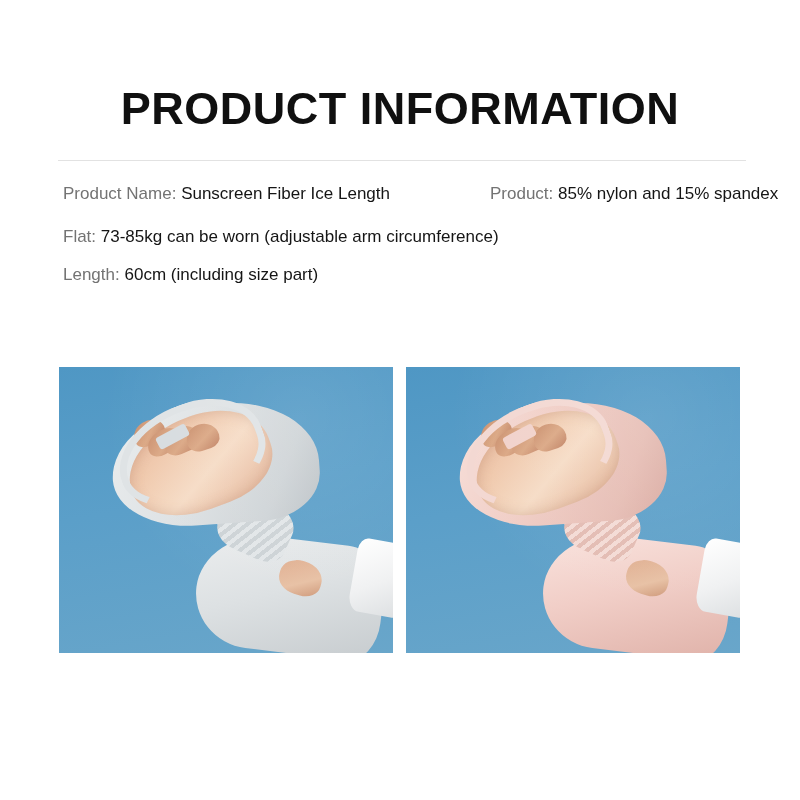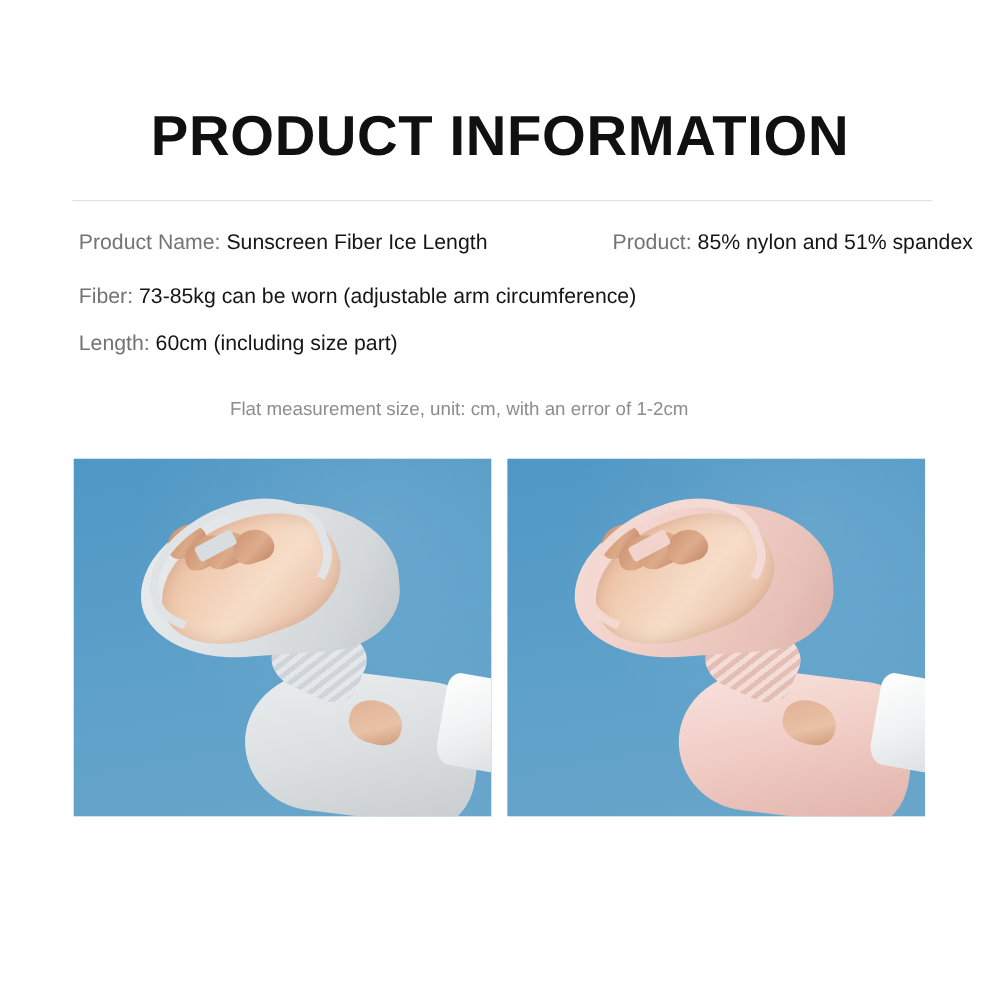--- a/index.html
+++ b/index.html
@@ -253,34 +253,33 @@
 
   <div class="divider"></div>
 
   <div class="spec-row row1">
     <span class="spec-label">Product Name:</span>
     <span class="spec-value">Sunscreen Fiber Ice Length</span>
   </div>
 
   <div class="spec-right">
     <span class="spec-label">Product:</span>
-    <span class="spec-value">85% nylon and 51% spandex</span>
+    <span class="spec-value">85% nylon and 15% spandex</span>
   </div>
 
   <div class="spec-row row2">
-    <span class="spec-label">Fiber:</span>
+    <span class="spec-label">Flat:</span>
     <span class="spec-value">73-85kg can be worn (adjustable arm circumference)</span>
   </div>
 
   <div class="spec-row row3">
     <span class="spec-label">Length:</span>
     <span class="spec-value">60cm (including size part)</span>
   </div>
 
-  <div class="note">Flat measurement size, unit: cm, with an error of 1-2cm</div>
 
   <div class="photo photo-left">
     <div class="sky"></div>
     <div class="upperarm"></div>
     <div class="cuff"></div>
     <div class="grip"></div>
     <div class="wrist"></div>
     <div class="forearm"></div>
     <div class="palm"></div>
     <div class="finger f1"></div>

